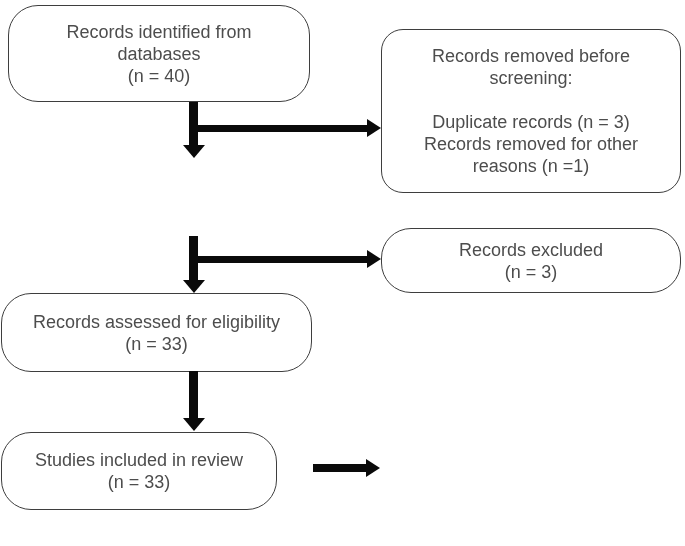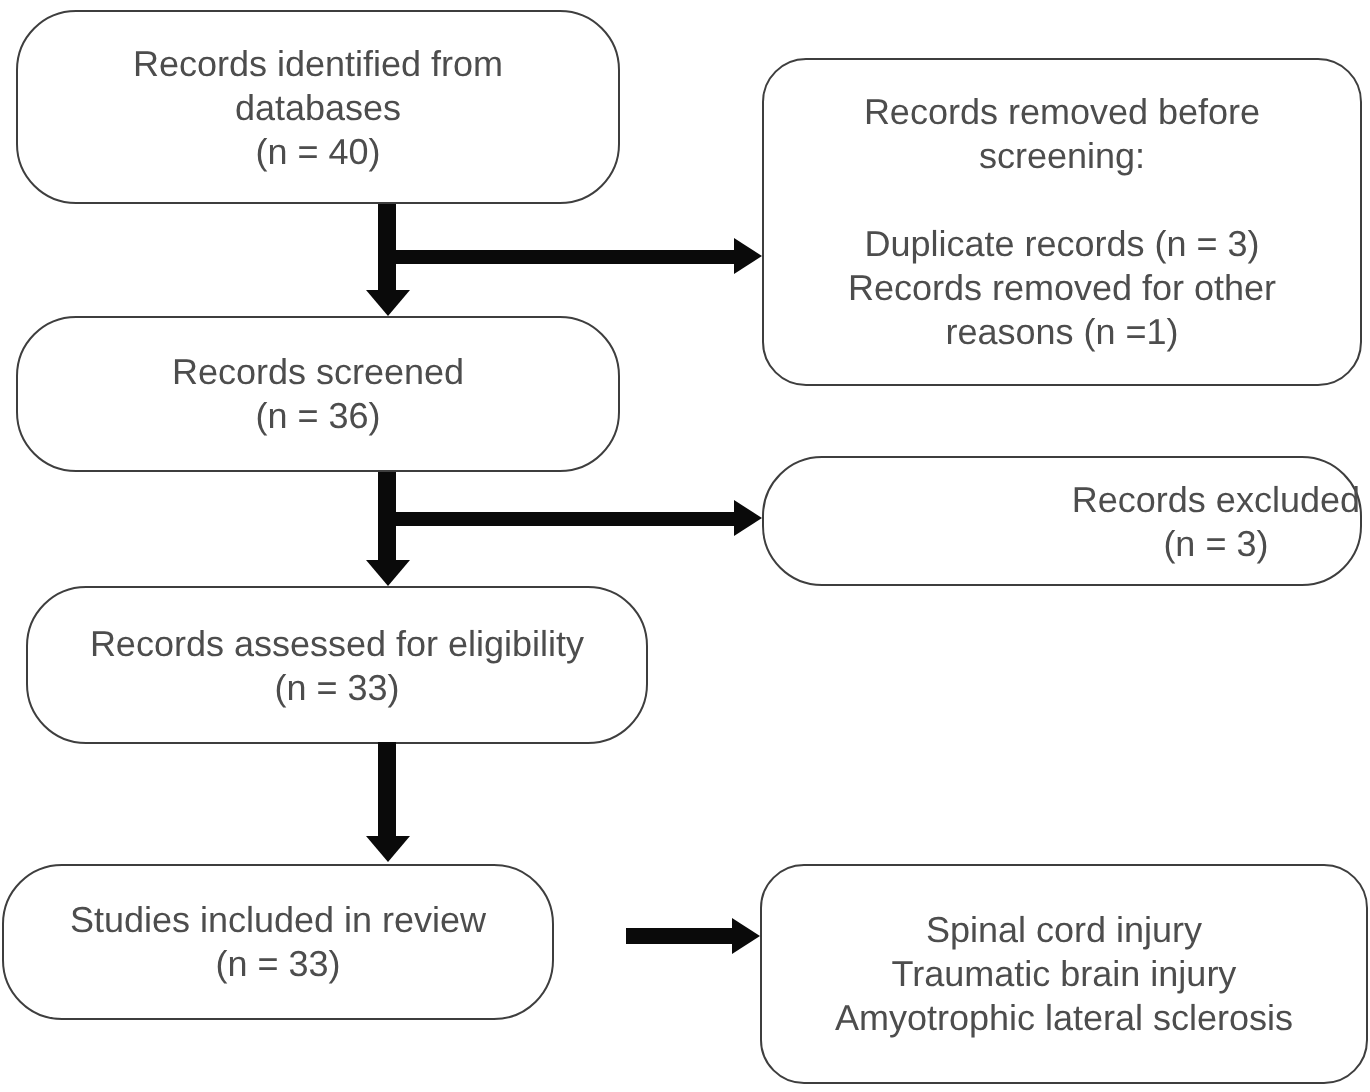--- a/index.html
+++ b/index.html
@@ -78,51 +78,42 @@
 Records removed for other
 reasons (n =1)</div>
   </div>
 
   <div class="vstem" style="left:189px; top:102px; height:44px;"></div>
   <div class="vhead" style="left:183px; top:145px;"></div>
 
   <div class="hbar" style="left:189px; top:125px; width:178px;"></div>
   <div class="hhead" style="left:367px; top:119px;"></div>
 
-  <div class="box" style="left:8px; top:158px; width:302px; height:78px;">
-    <div class="box-text">Records screened
-(n = 36)</div>
-  </div>
 
-  <div class="box" style="left:381px; top:228px; width:300px; height:65px;justify-content:flex-end;">
+  <div class="box" style="left:381px; top:228px; width:300px; height:65px;">
     <div class="box-text">Records excluded
 (n = 3)</div>
   </div>
 
   <div class="vstem" style="left:189px; top:236px; height:45px;"></div>
   <div class="vhead" style="left:183px; top:280px;"></div>
 
   <div class="hbar" style="left:189px; top:256px; width:178px;"></div>
   <div class="hhead" style="left:367px; top:250px;"></div>
 
-  <div class="box" style="left:13px; top:293px; width:311px; height:79px;">
+  <div class="box" style="left:1px; top:293px; width:311px; height:79px;">
     <div class="box-text">Records assessed for eligibility
 (n = 33)</div>
   </div>
 
   <div class="vstem" style="left:189px; top:371px; height:48px;"></div>
   <div class="vhead" style="left:183px; top:418px;"></div>
 
   <div class="box" style="left:1px; top:432px; width:276px; height:78px;">
     <div class="box-text">Studies included in review
 (n = 33)</div>
   </div>
 
   <div class="hbar" style="left:313px; top:464px; width:53px; height:8px;"></div>
   <div class="hhead" style="left:366px; top:459px;"></div>
 
-  <div class="box" style="left:380px; top:432px; width:304px; height:110px; border-radius:22px;">
-    <div class="box-text">Spinal cord injury
-Traumatic brain injury
-Amyotrophic lateral sclerosis</div>
-  </div>
 
 </div>
 
 </body></html>

